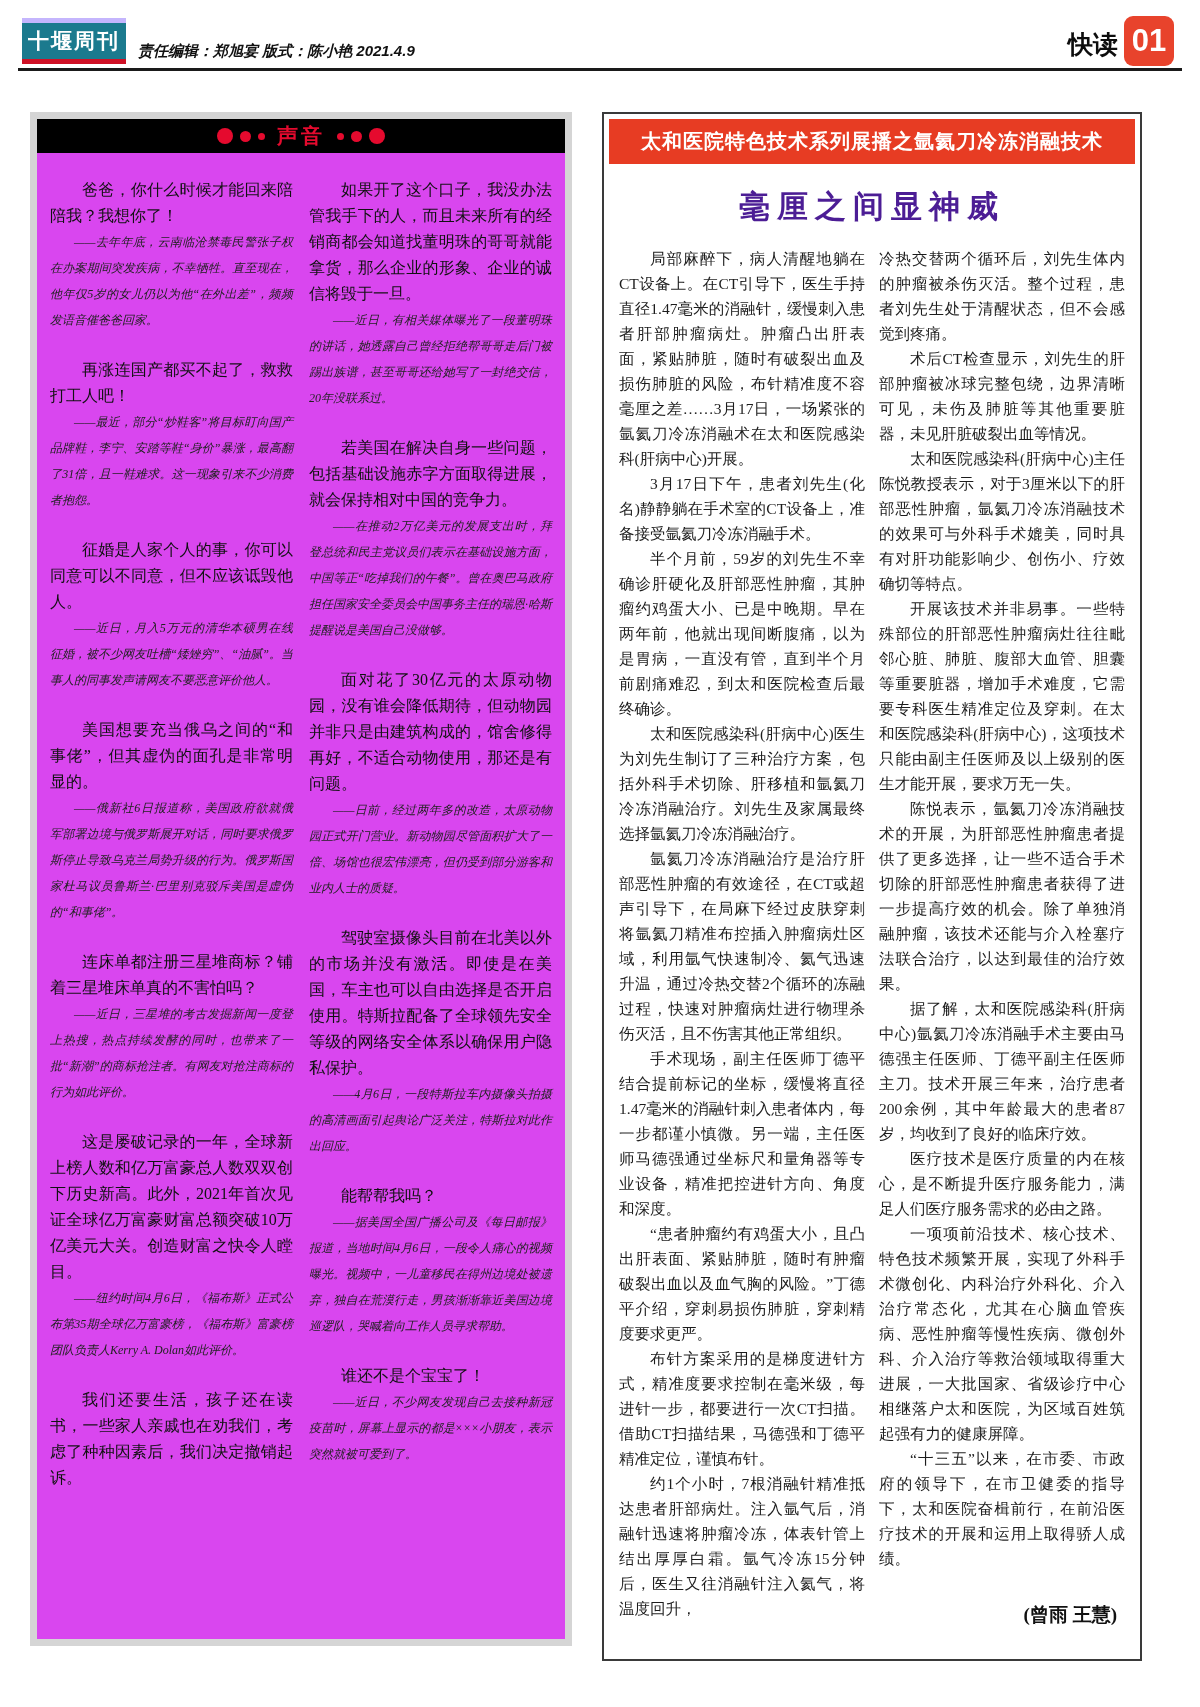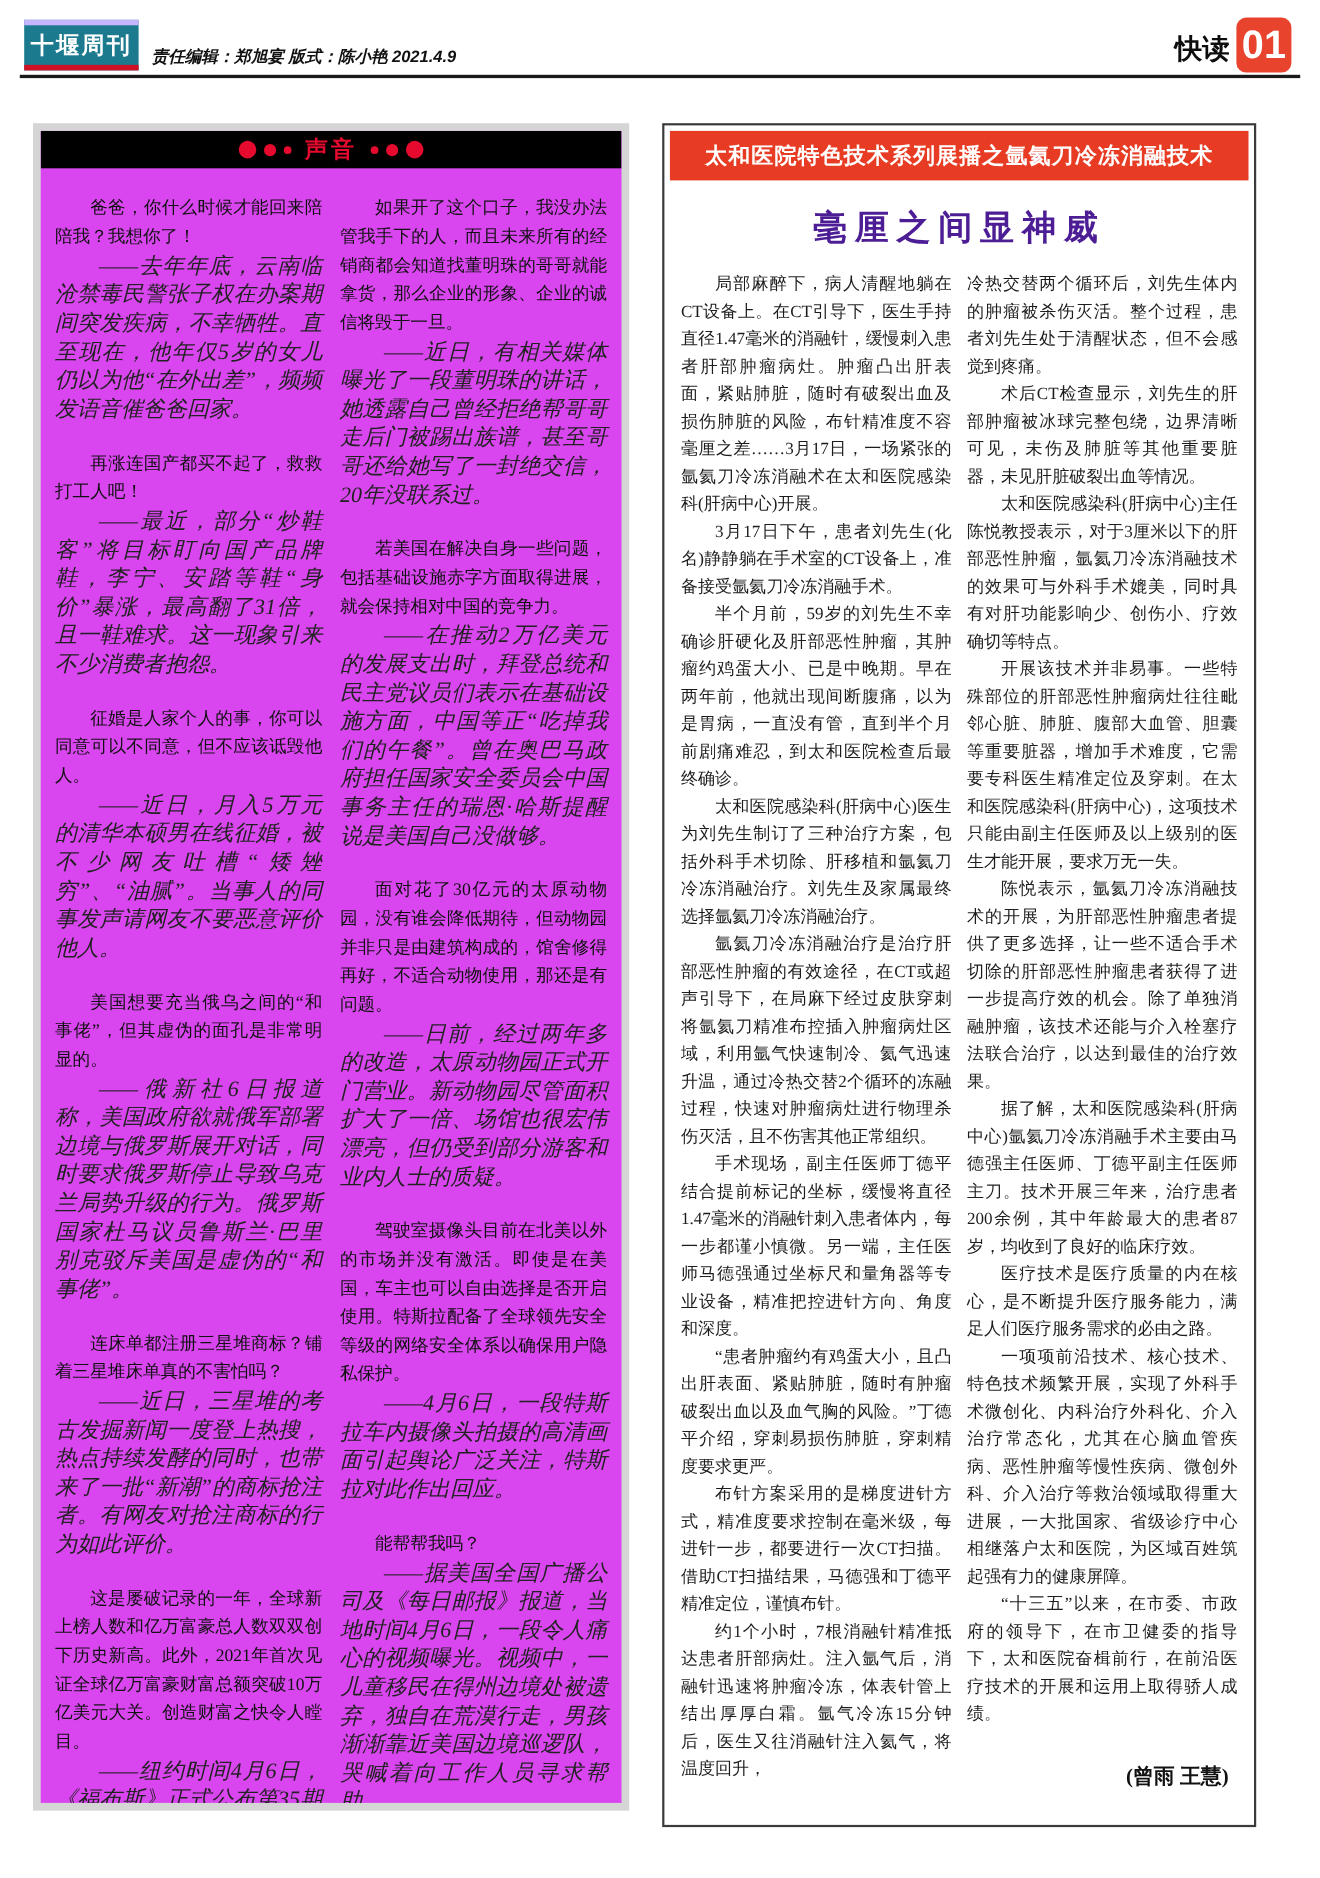--- a/index.html
+++ b/index.html
@@ -18,21 +18,21 @@
   .editorline{
     position:absolute;left:138px;top:42px;font-size:15px;font-weight:bold;font-style:italic;
     font-family:"Liberation Sans","DejaVu Sans",sans-serif;color:#111;
   }
   .kuaidu{
     position:absolute;right:82px;top:28px;font-size:25px;font-weight:bold;
     font-family:"Liberation Sans","DejaVu Sans",sans-serif;color:#0d0d0d;
   }
   .pagebadge{
     position:absolute;right:26px;top:16px;width:50px;height:50px;background:#e8432c;border-radius:9px;
-    color:#fff;font-family:"Liberation Sans","DejaVu Sans",sans-serif;font-weight:bold;font-size:36px;
+    color:#fff;font-family:"Liberation Sans","DejaVu Sans",sans-serif;font-weight:bold;font-size:31px;
     display:flex;align-items:center;justify-content:center;
   }
   .headrule{position:absolute;top:68px;left:18px;width:1164px;border-bottom:3px solid #1a1a1a;}
 
   
   .voices{
     position:absolute;left:30px;top:112px;width:542px;height:1534px;background:#d5d5d5;box-sizing:border-box;padding:7px;
   }
   .voices-inner{background:#d946ef;width:100%;height:100%;box-sizing:border-box;overflow:hidden;}
   .voices-header{
@@ -43,21 +43,21 @@
   .dot.md{width:11px;height:11px;}
   .dot.sm{width:7px;height:7px;}
   .voices-title{
     color:#e50a2e;font-weight:bold;font-size:21px;margin:0 5px;
     font-family:"Liberation Sans","DejaVu Sans",sans-serif;letter-spacing:3px;
   }
   .voices-cols{display:flex;gap:16px;padding:24px 13px 0 13px;}
   .vcol{width:247px;}
   .vitem{margin-bottom:24px;}
   .lead{margin:0;font-size:16px;line-height:26px;text-indent:2em;color:#111;text-align:justify;}
-  .attr{margin:0;font-size:20px;line-height:26px;text-indent:2em;color:#222;font-style:italic;text-align:justify;}
+  .attr{margin:0;font-size:12px;line-height:26px;text-indent:2em;color:#222;font-style:italic;text-align:justify;}
 
   
   .article{
     position:absolute;left:602px;top:112px;width:540px;height:1549px;box-sizing:border-box;
     border:2px solid #3a3a3a;background:#fff;overflow:hidden;
   }
   .kicker{
     margin:5px;background:#e73c23;color:#fff;text-align:center;font-size:20px;font-weight:bold;
     font-family:"Liberation Sans","DejaVu Sans",sans-serif;padding:9px 0;letter-spacing:1px;
   }

